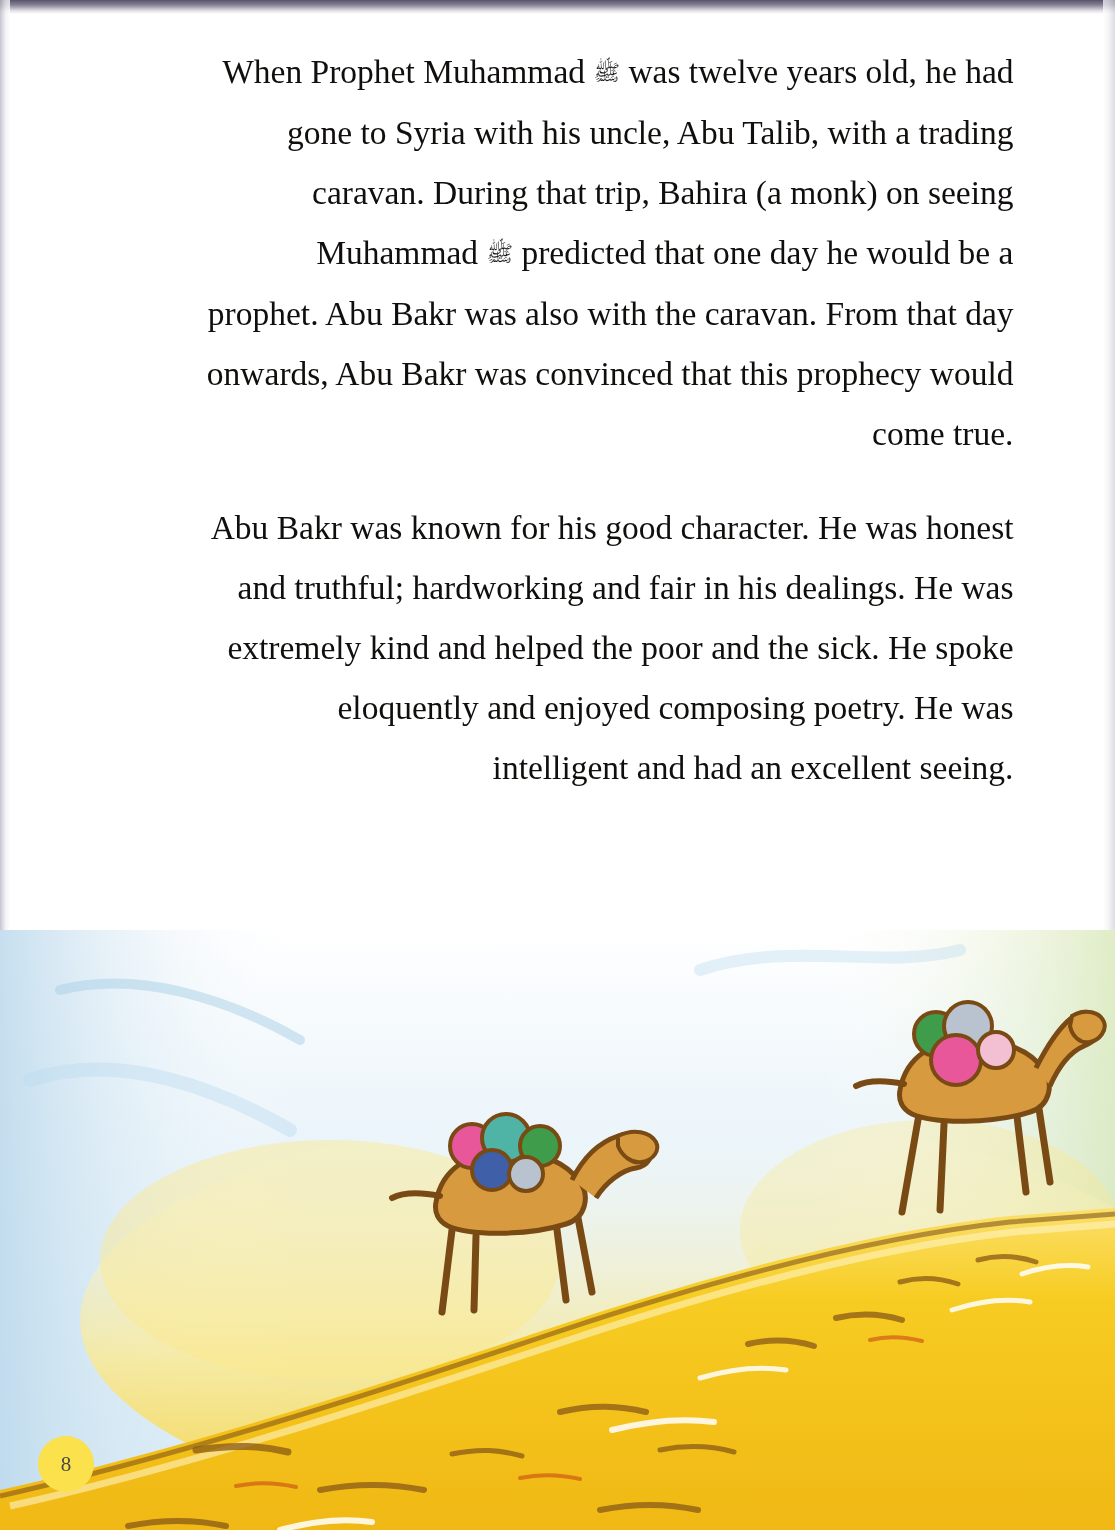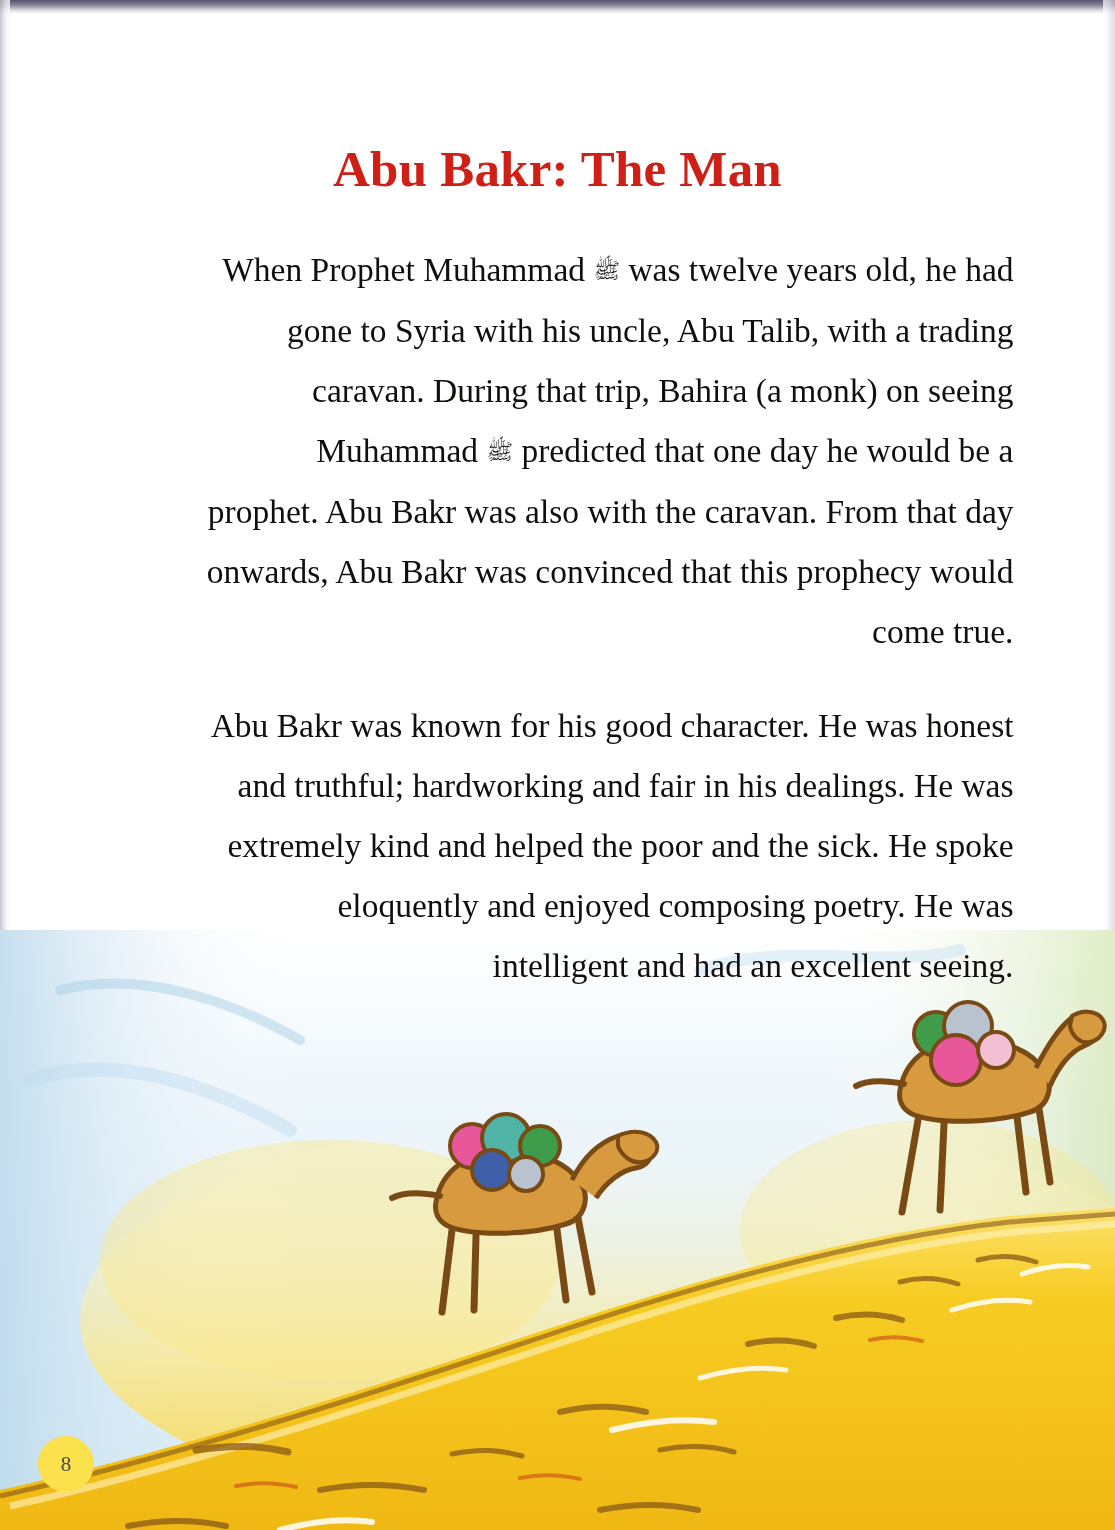--- a/index.html
+++ b/index.html
@@ -229,21 +229,20 @@
         <path d="M904,154 C884,150 868,150 856,156" stroke="#7a4a15" stroke-width="6" fill="none" stroke-linecap="round"></path>
         <circle cx="936" cy="104" r="22" fill="#3f9c4a" stroke="#7a4a15" stroke-width="4"></circle>
         <circle cx="968" cy="96" r="24" fill="#b9c3cf" stroke="#7a4a15" stroke-width="4"></circle>
         <circle cx="956" cy="130" r="25" fill="#e8579a" stroke="#7a4a15" stroke-width="4"></circle>
         <circle cx="996" cy="120" r="18" fill="#f2bfd3" stroke="#7a4a15" stroke-width="4"></circle>
       </g>
     </svg>
   </div>
 
   <div class="content">
-    <h1 class="title">Abu Bakr: The Man</h1>
 
     <div class="body-text">
       <p class="para">
         <span>When Prophet Muhammad </span><span class="pbuh">ﷺ</span><span> was twelve years old, he had gone to Syria with his uncle, Abu Talib, with a trading caravan. During that trip, Bahira (a monk) on seeing Muhammad </span><span class="pbuh">ﷺ</span><span> predicted that one day he would be a prophet. Abu Bakr was also with the caravan. From that day onwards, Abu Bakr was convinced that this prophecy would come true.</span>
       </p>
 
       <p class="para">
         <span>Abu Bakr was known for his good character. He was honest and truthful; hardworking and fair in his dealings. He was extremely kind and helped the poor and the sick. He spoke eloquently and enjoyed composing poetry. He was intelligent and had an excellent seeing.</span>
       </p>
     </div>

